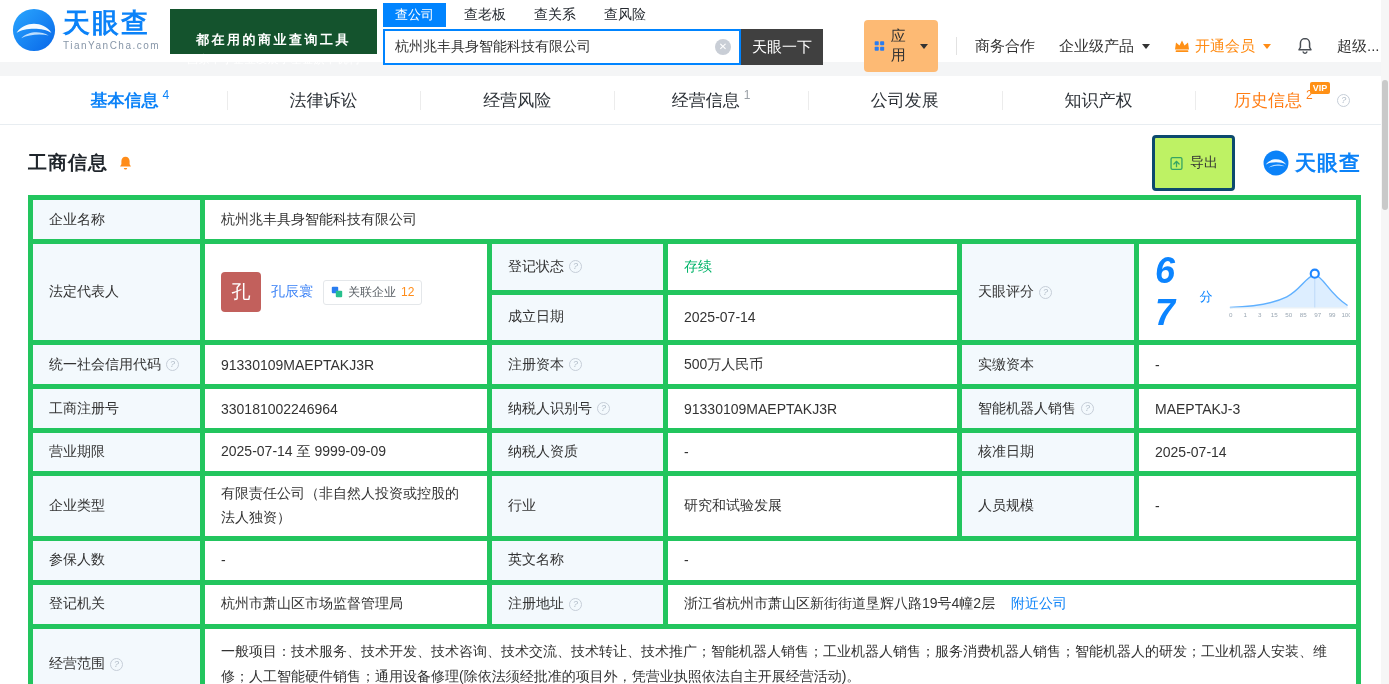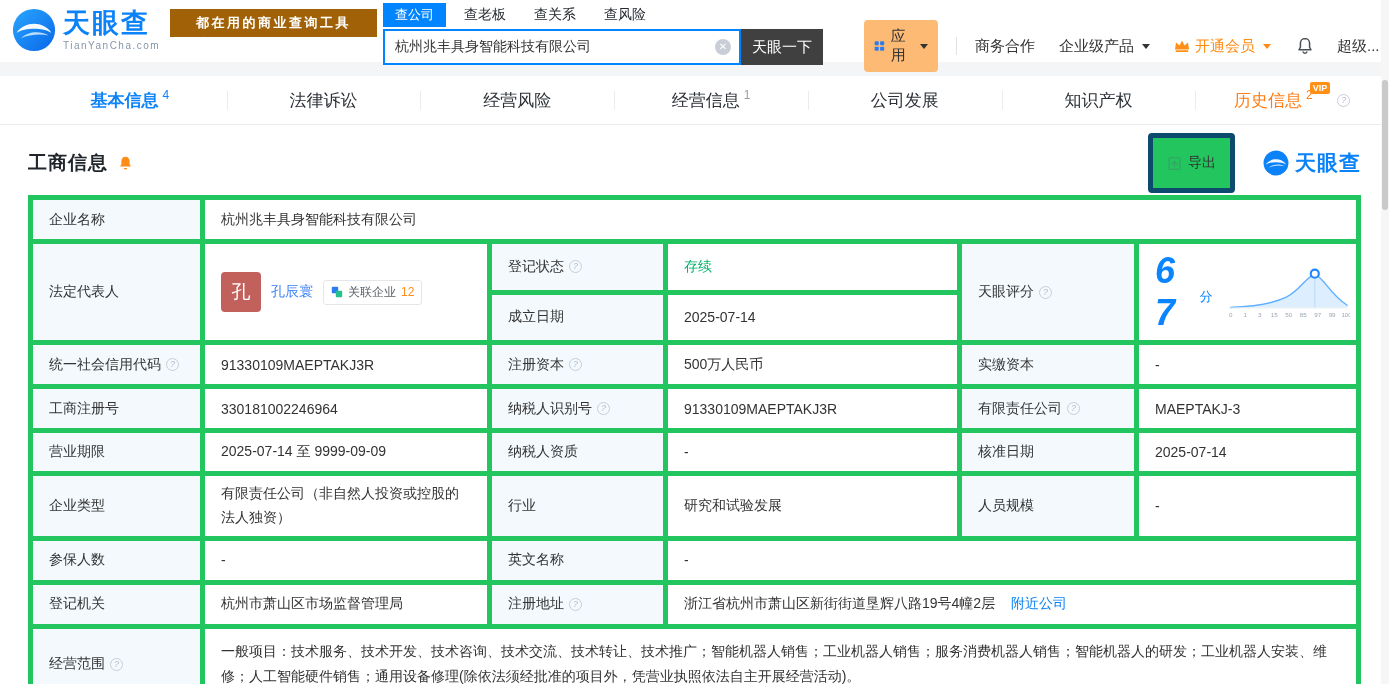--- a/index.html
+++ b/index.html
@@ -6,21 +6,21 @@
   * { box-sizing: border-box; margin: 0; padding: 0; }
   body { font-family: "Liberation Sans", "DejaVu Sans", sans-serif; background:#fff; }
   .page { position:relative; width:1389px; height:684px; background:#fff; overflow:hidden; }
 
   
   .topbar { position:relative; height:62px; background:#fff; }
   .logo-wrap { position:absolute; left:12px; top:8px; display:flex; align-items:center; gap:7px; cursor:pointer; }
   .logo-txt { display:flex; flex-direction:column; line-height:1; }
   .brand-name { font-size:27px; font-weight:800; color:#0b82f8; letter-spacing:2px; }
   .brand-domain { font-size:10px; color:#8796a8; letter-spacing:1.5px; margin-top:4px; }
-  .slogan { position:absolute; left:170px; top:9px; width:207px; height:28px; background:#a16207; color:#fff; text-align:center; padding-top:5px; }
+  .slogan { position:absolute; left:170px; top:9px; width:207px; height:45px; background:#14532d; color:#fff; text-align:center; padding-top:22px; }
   .slogan .l1 { font-size:13px; font-weight:700; letter-spacing:2.5px; }
   .slogan .l2 { font-size:11px; letter-spacing:0.5px; margin-top:3px; }
 
   .search-block { position:absolute; left:383px; top:3px; }
   .search-tabs { display:flex; align-items:center; height:24px; }
   .stab { font-size:14px; color:#24292f; margin-right:28px; cursor:pointer; }
   .stab.active { background:#0084ff; color:#fff; font-size:13px; padding:3px 12px; margin-right:18px; }
   .search-row { display:flex; margin-top:2px; }
   .search-input-wrap { width:358px; height:36px; border:2px solid #0084ff; display:flex; align-items:center; padding:0 8px 0 10px; background:#fff; }
   .search-input-wrap input { border:none; outline:none; flex:1; font-size:14px; color:#333; font-family:inherit; }
@@ -51,21 +51,21 @@
   .vip-badge { display:inline-block; transform:translateY(-12px); background:#ff9015; color:#fff; font-size:9px; line-height:12px; padding:0 3px; border-radius:2px; margin-left:-3px; font-weight:700; }
   .q { display:inline-block; width:13px; height:13px; border:1px solid #c6ced8; border-radius:50%; color:#b4bfca; font-size:9px; line-height:11px; text-align:center; margin-left:5px; vertical-align:1px; cursor:pointer; flex:none; }
   .q::before { content:"?"; }
   .nav-tab .q { margin-left:7px; }
 
   
   .section-hd { display:flex; align-items:center; height:64px; padding:0 28px; margin-top:6px; }
   .section-title { font-size:19px; font-weight:700; color:#20262c; letter-spacing:1px; }
   .subscribe-ic { margin-left:9px; display:flex; align-items:center; cursor:pointer; }
   .sect-right { margin-left:auto; display:flex; align-items:center; gap:28px; }
-  .export-btn { display:flex; align-items:center; gap:6px; padding:16px 14px; border:5px solid #0c4a6e; border-radius:4px; font-size:14px; color:#333; background:#22c55e; cursor:pointer; }
+  .export-btn { display:flex; align-items:center; gap:6px; padding:16px 14px; border:3px solid #0c4a6e; border-radius:4px; font-size:14px; color:#333; background:#bef264; cursor:pointer; }
   .wm-logo { display:flex; align-items:center; gap:6px; }
   .wm-name { font-size:21px; font-weight:800; color:#0b82f8; letter-spacing:1px; }
 
   
   table.info { margin:0 28px; width:1333px; border-collapse:collapse; table-layout:fixed; font-size:14px; }
   table.info td { border:5px solid #22c55e; padding:6px 16px; color:#333; vertical-align:middle; word-break:break-all; }
   td.lbl { background:#f3f9fd; color:#4a5158; }
   .lt { display:flex; align-items:center; }
   .h44 { height:44px; } .h43 { height:43px; } .h64 { height:64px; } .h58 { height:58px; }
 
@@ -349,21 +349,21 @@
       <td>330181002246964</td>
       <td class="lbl">
             <span class="lt">
               <span>纳税人识别号</span>
               <i class="q"></i>
             </span>
           </td>
       <td>91330109MAEPTAKJ3R</td>
       <td class="lbl">
             <span class="lt">
-              <span>有限责任公司</span>
+              <span>智能机器人销售</span>
               <i class="q"></i>
             </span>
           </td>
       <td>MAEPTAKJ-3</td>
     </tr>
 
     <tr class="h43">
       <td class="lbl">
             <span class="lt">
               <span>营业期限</span>

